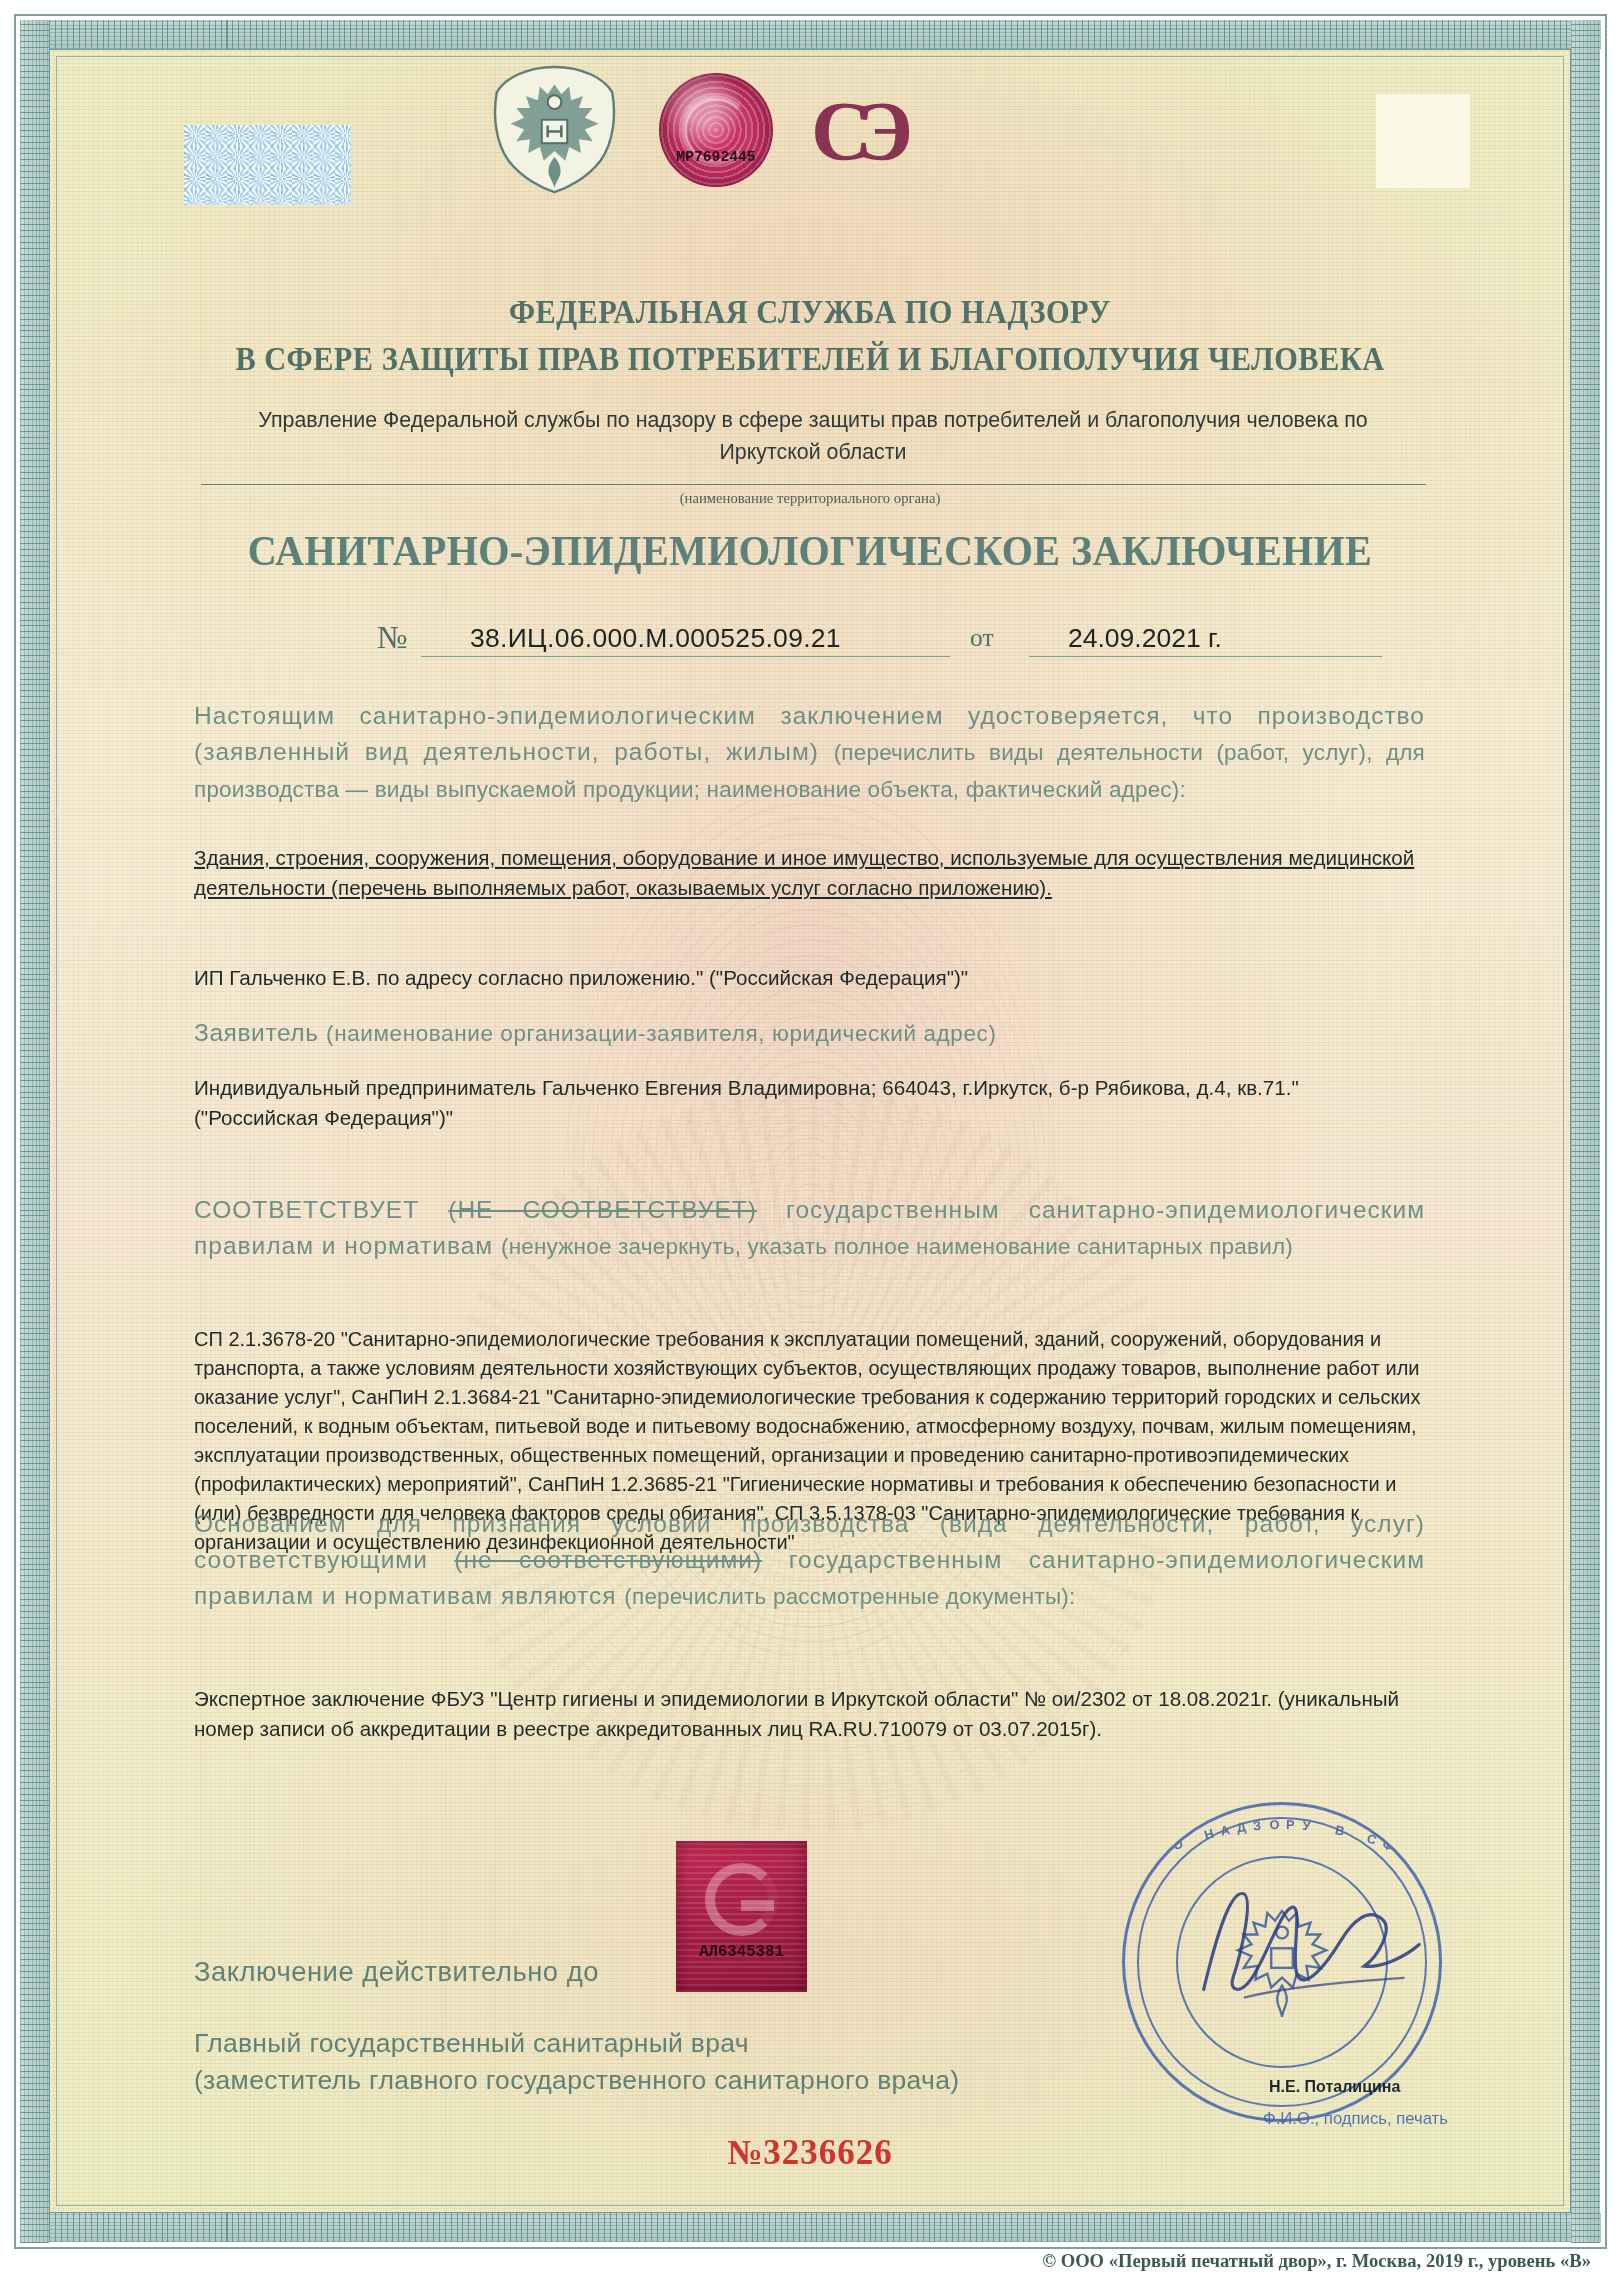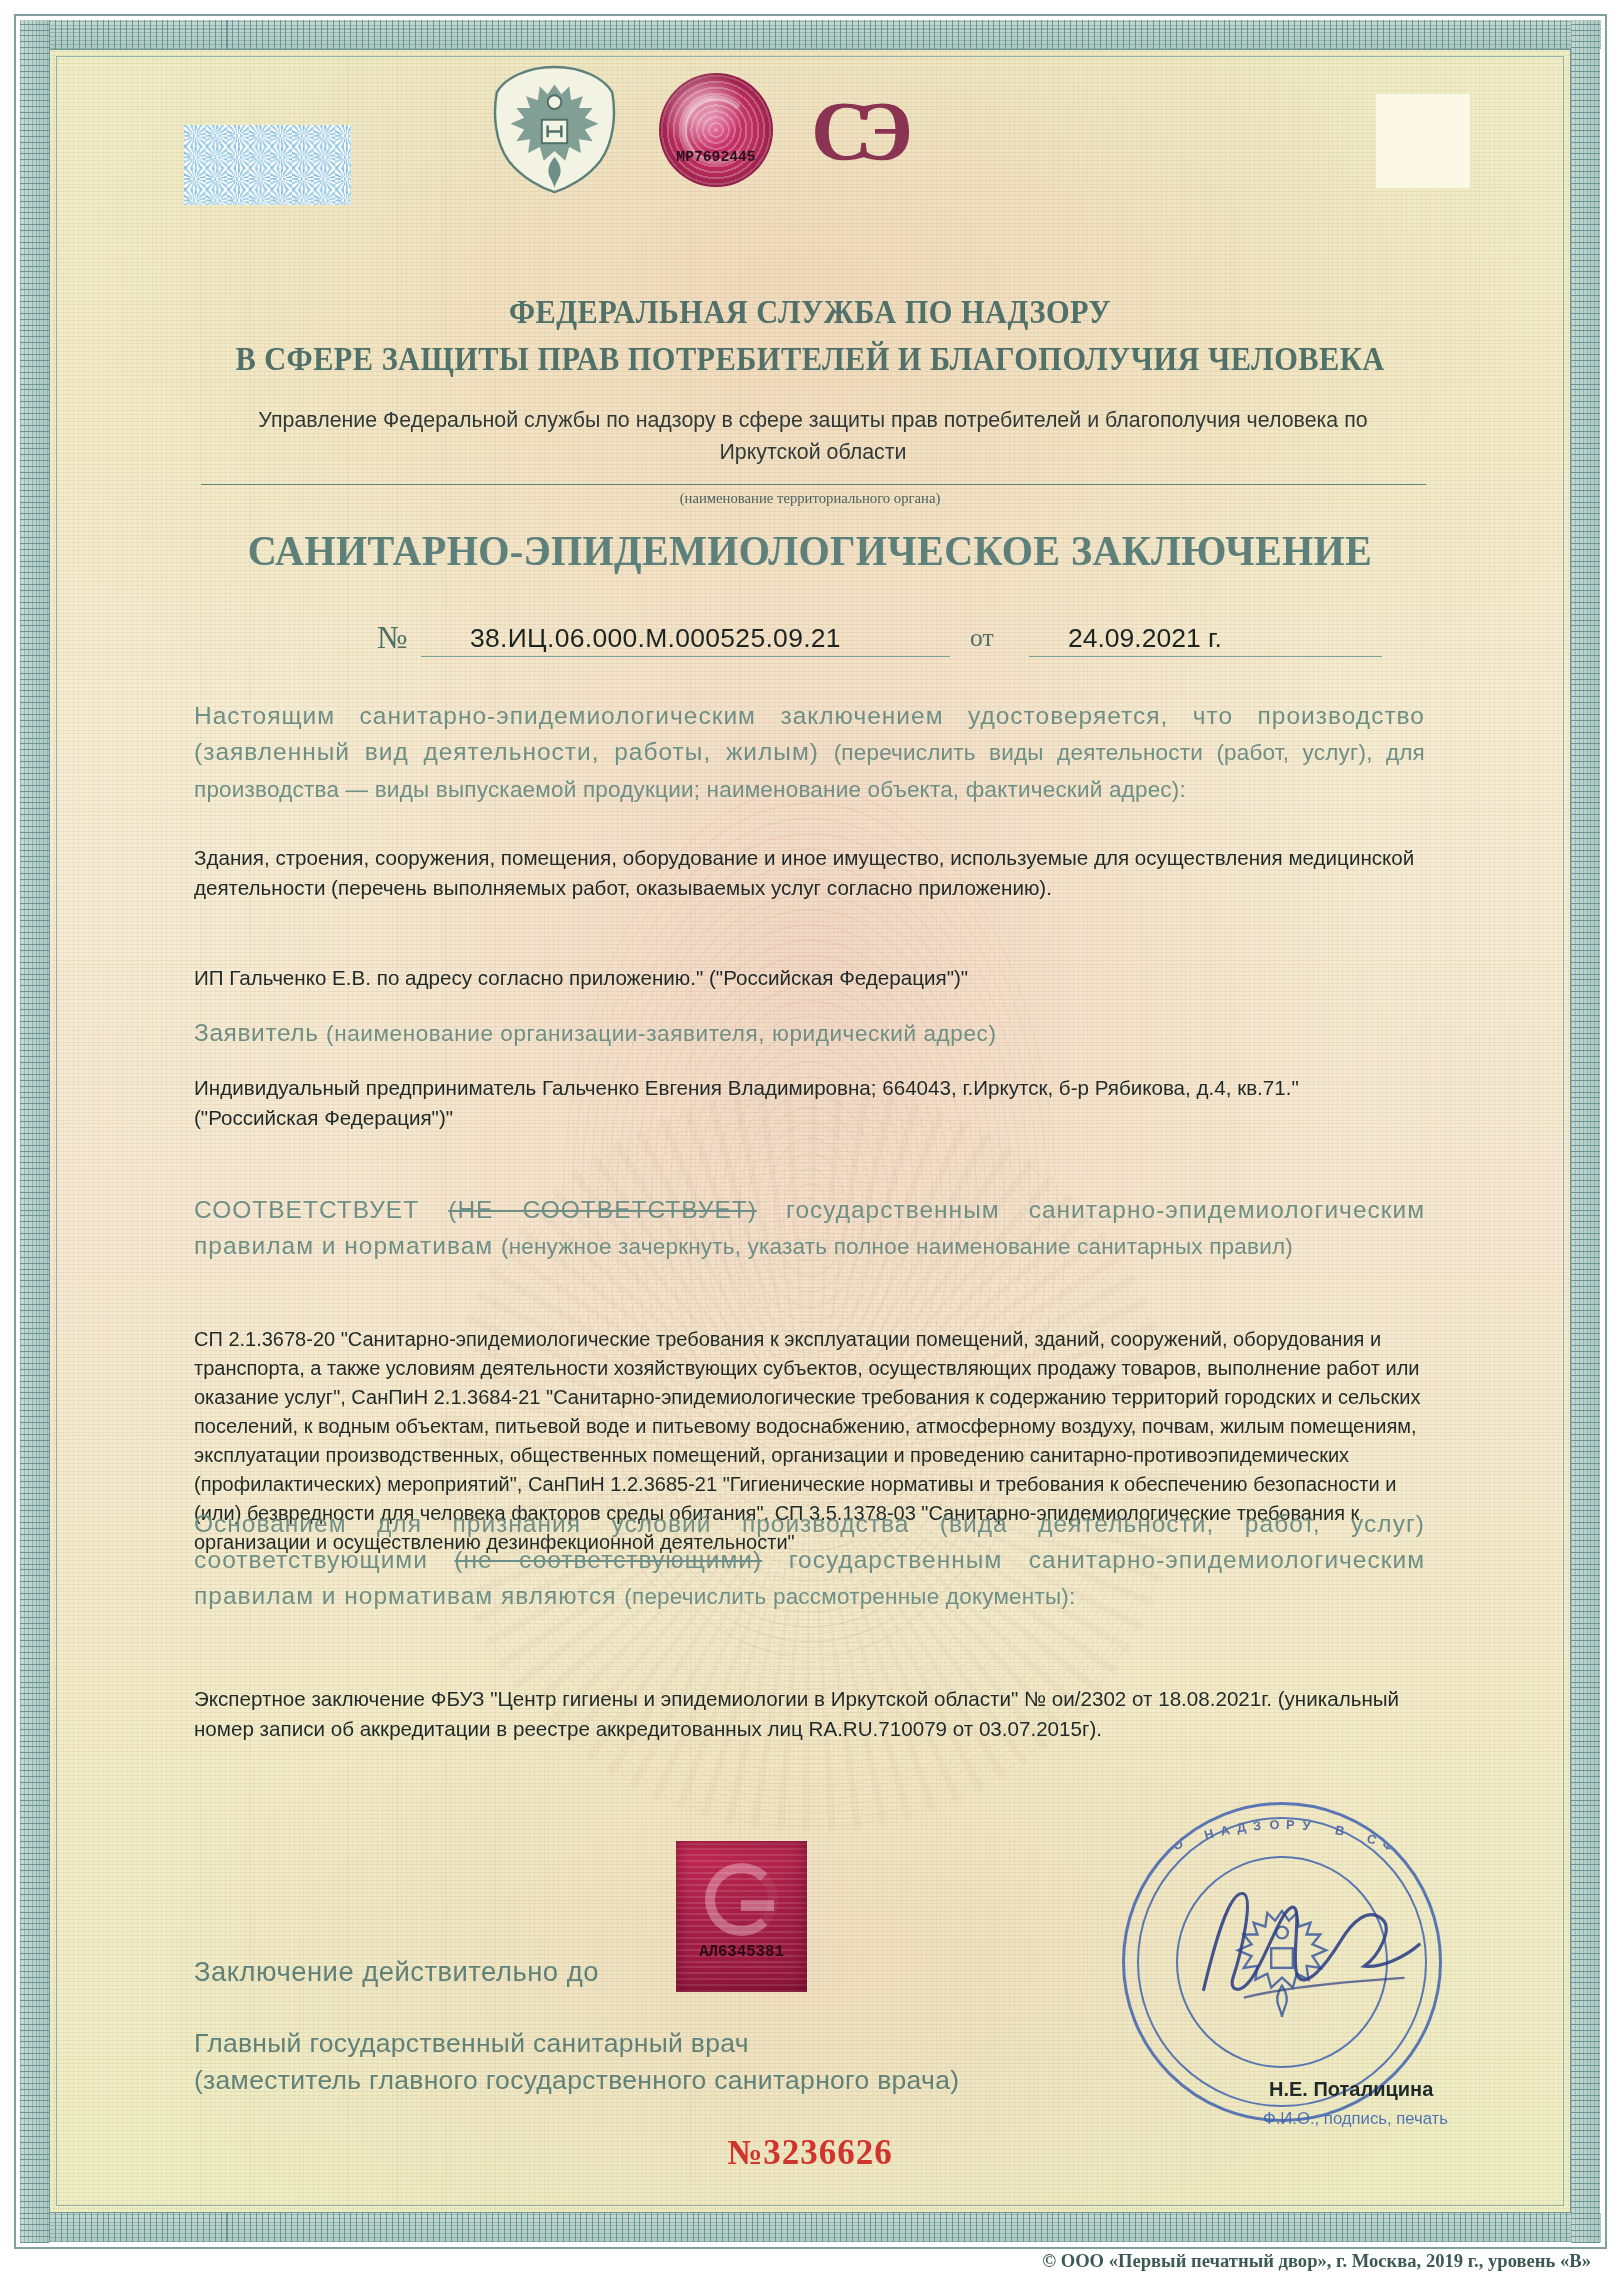--- a/index.html
+++ b/index.html
@@ -280,21 +280,21 @@
 
   
   .typed {
     position: absolute;
     color: #1f2a28;
     font-size: 20.6px;
     line-height: 30px;
   }
 
   .p-intro { left: 194px; top: 698px; width: 1231px; }
-  .t-object { left: 194px; top: 843px; width: 1231px; }
+  .t-object { left: 194px; top: 843px; width: 1231px; text-decoration: underline; }
   .t-addr   { left: 194px; top: 963px; width: 1231px; }
 
   .lbl-applicant {
     position: absolute; left: 194px; top: 1019px;
     color: #6e8f86; font-size: 24.5px; letter-spacing: 0.6px;
   }
   .lbl-applicant .sm { font-size: 22.5px; }
 
   .t-applicant { left: 194px; top: 1073px; width: 1231px; }
 
@@ -393,21 +393,21 @@
   .signature {
     position: absolute;
     left: 1186px; top: 1872px;
     width: 245px; height: 147px;
     color: #2a3f86;
     pointer-events: none;
   }
   .signer-name {
     position: absolute;
     left: 1269px; top: 2078px;
-    font-size: 20px; font-weight: 700;
+    font-size: 16px; font-weight: 700;
     color: #1f2a28;
   }
   .signer-caption {
     position: absolute;
     left: 1243px; top: 2109px;
     font-size: 16.7px;
     color: #3a5fb0;
     opacity: .85;
     margin-left: 20px;
   }

